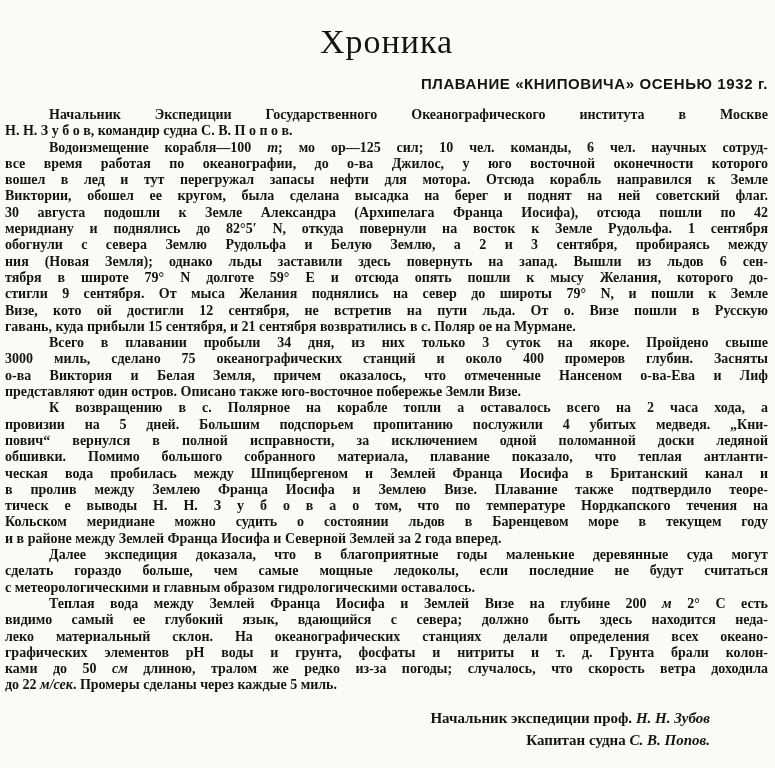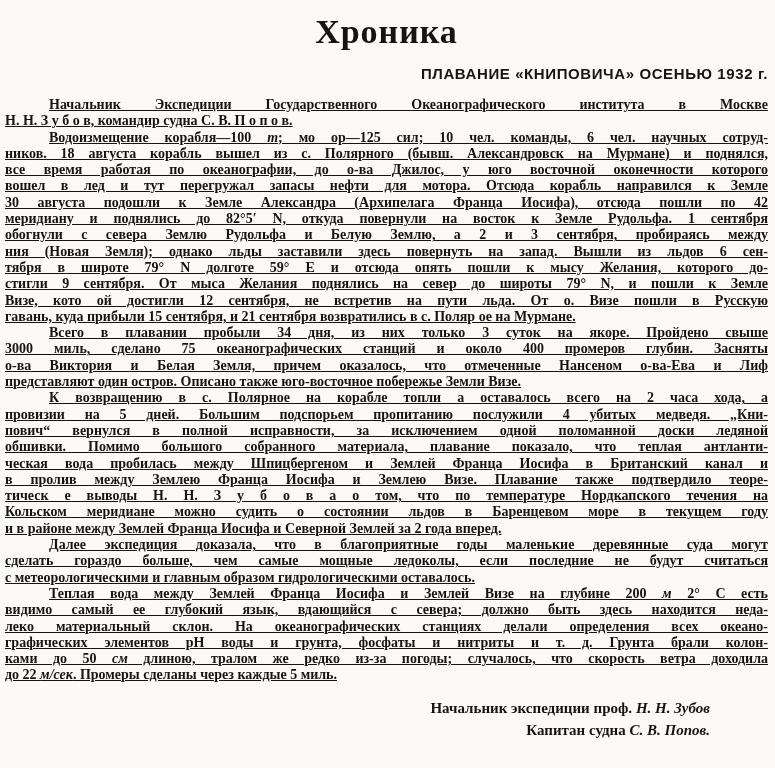--- a/index.html
+++ b/index.html
@@ -14,42 +14,42 @@
   .page {
     box-sizing: border-box;
     width: 775px;
     height: 768px;
     padding: 6px 7px 0 5px;
   }
   .title {
     text-align: center;
     font-family: "Liberation Serif", serif;
     font-size: 34px;
-    font-weight: bold;
+    font-weight: normal;
     line-height: 40px;
-    margin-top: 6px;
+    margin-top: 16px;
     letter-spacing: 1px;
   }
   .subtitle {
     text-align: right;
     font-family: "Liberation Sans", sans-serif;
     font-size: 15px;
     font-weight: bold;
     line-height: 18px;
     margin-top: 13px;
     letter-spacing: 0.6px;
   }
   .body-text {
     margin-top: 14px;
     font-family: "Liberation Serif", serif;
     font-size: 14px;
     font-weight: bold;
     line-height: 16.3px;
   }
-  .para { margin: 0; text-decoration: underline; }
+  .para { margin: 0; }
   .line {
     text-align: justify;
     text-align-last: justify;
     white-space: normal;
   }
   .line.first { text-indent: 44px; }
   .line.last { text-align-last: left; }
   .line i { font-style: italic; }
   .signatures {
     margin-top: 13px;
@@ -68,23 +68,23 @@
 <div class="page">
   <div class="title">Хроника</div>
   <div class="subtitle">ПЛАВАНИЕ «КНИПОВИЧА» ОСЕНЬЮ 1932 г.</div>
   <div class="body-text">
       <div class="para">
         <div class="line first"><span>Начальник Экспедиции Государственного Океанографического института в Москве</span></div>
         <div class="line last"><span>Н. Н. З у б о в, командир судна С. В. П о п о в.</span></div>
       </div>
       <div class="para">
         <div class="line first"><span>Водоизмещение корабля—100 </span><i>т</i><span>; мо ор—125 сил; 10 чел. команды, 6 чел. научных сотруд-</span></div>
-        <div class="line"><span>ников. 18 августа корабль вышел из с. Полярного (бывш. Александровск на Мурмане) и поднялся,</span></div>
         <div class="line"><span>все время работая по океанографии, до о-ва Джилос, у юго восточной оконечности которого</span></div>
         <div class="line"><span>вошел в лед и тут перегружал запасы нефти для мотора. Отсюда корабль направился к Земле</span></div>
+        <div class="line"><span>Виктории, обошел ее кругом, была сделана высадка на берег и поднят на ней советский флаг.</span></div>
         <div class="line"><span>30 августа подошли к Земле Александра (Архипелага Франца Иосифа), отсюда пошли по 42</span></div>
         <div class="line"><span>меридиану и поднялись до 82°5′ N, откуда повернули на восток к Земле Рудольфа. 1 сентября</span></div>
         <div class="line"><span>обогнули с севера Землю Рудольфа и Белую Землю, а 2 и 3 сентября, пробираясь между</span></div>
         <div class="line"><span>ния (Новая Земля); однако льды заставили здесь повернуть на запад. Вышли из льдов 6 сен-</span></div>
         <div class="line"><span>тября в широте 79° N долготе 59° E и отсюда опять пошли к мысу Желания, которого до-</span></div>
         <div class="line"><span>стигли 9 сентября. От мыса Желания поднялись на север до широты 79° N, и пошли к Земле</span></div>
         <div class="line"><span>Визе, кото ой достигли 12 сентября, не встретив на пути льда. От о. Визе пошли в Русскую</span></div>
         <div class="line last"><span>гавань, куда прибыли 15 сентября, и 21 сентября возвратились в с. Поляр ое на Мурмане.</span></div>
       </div>
       <div class="para">

